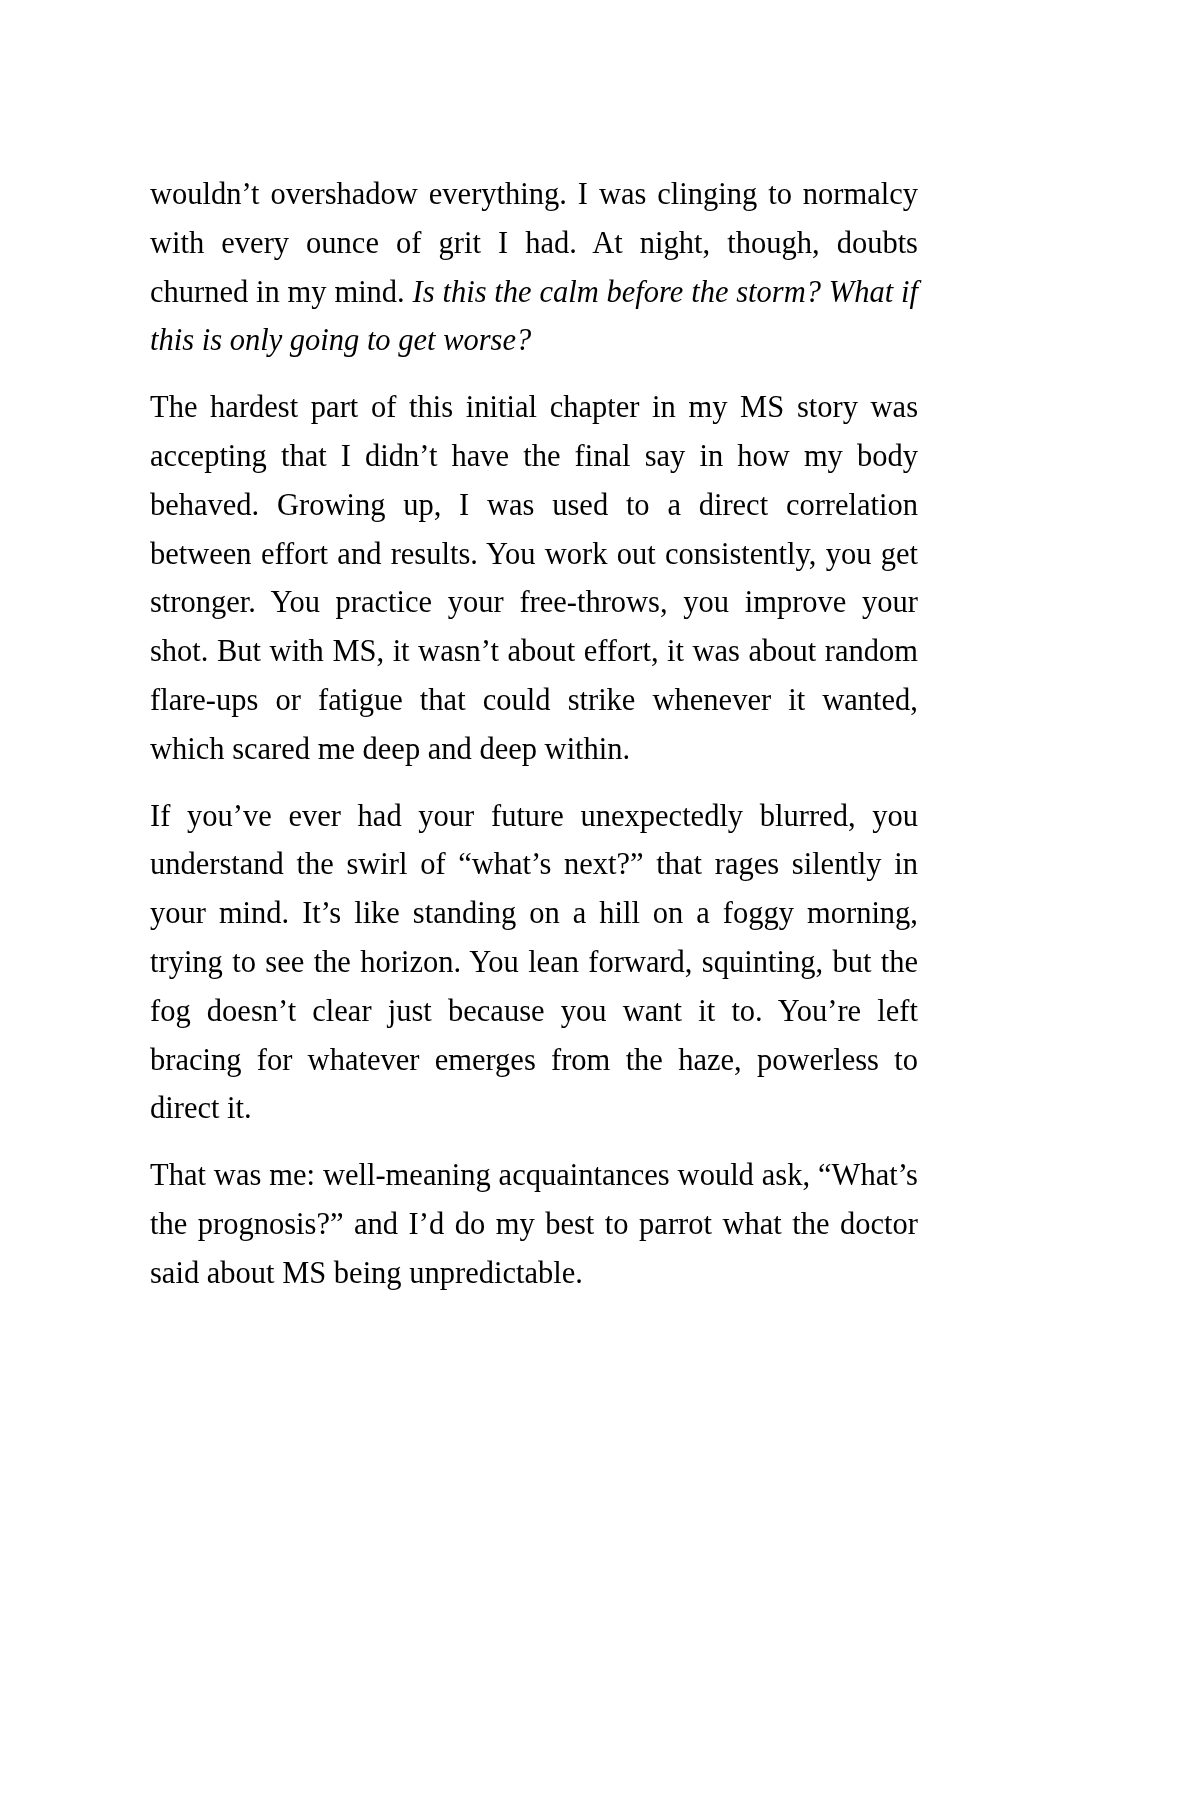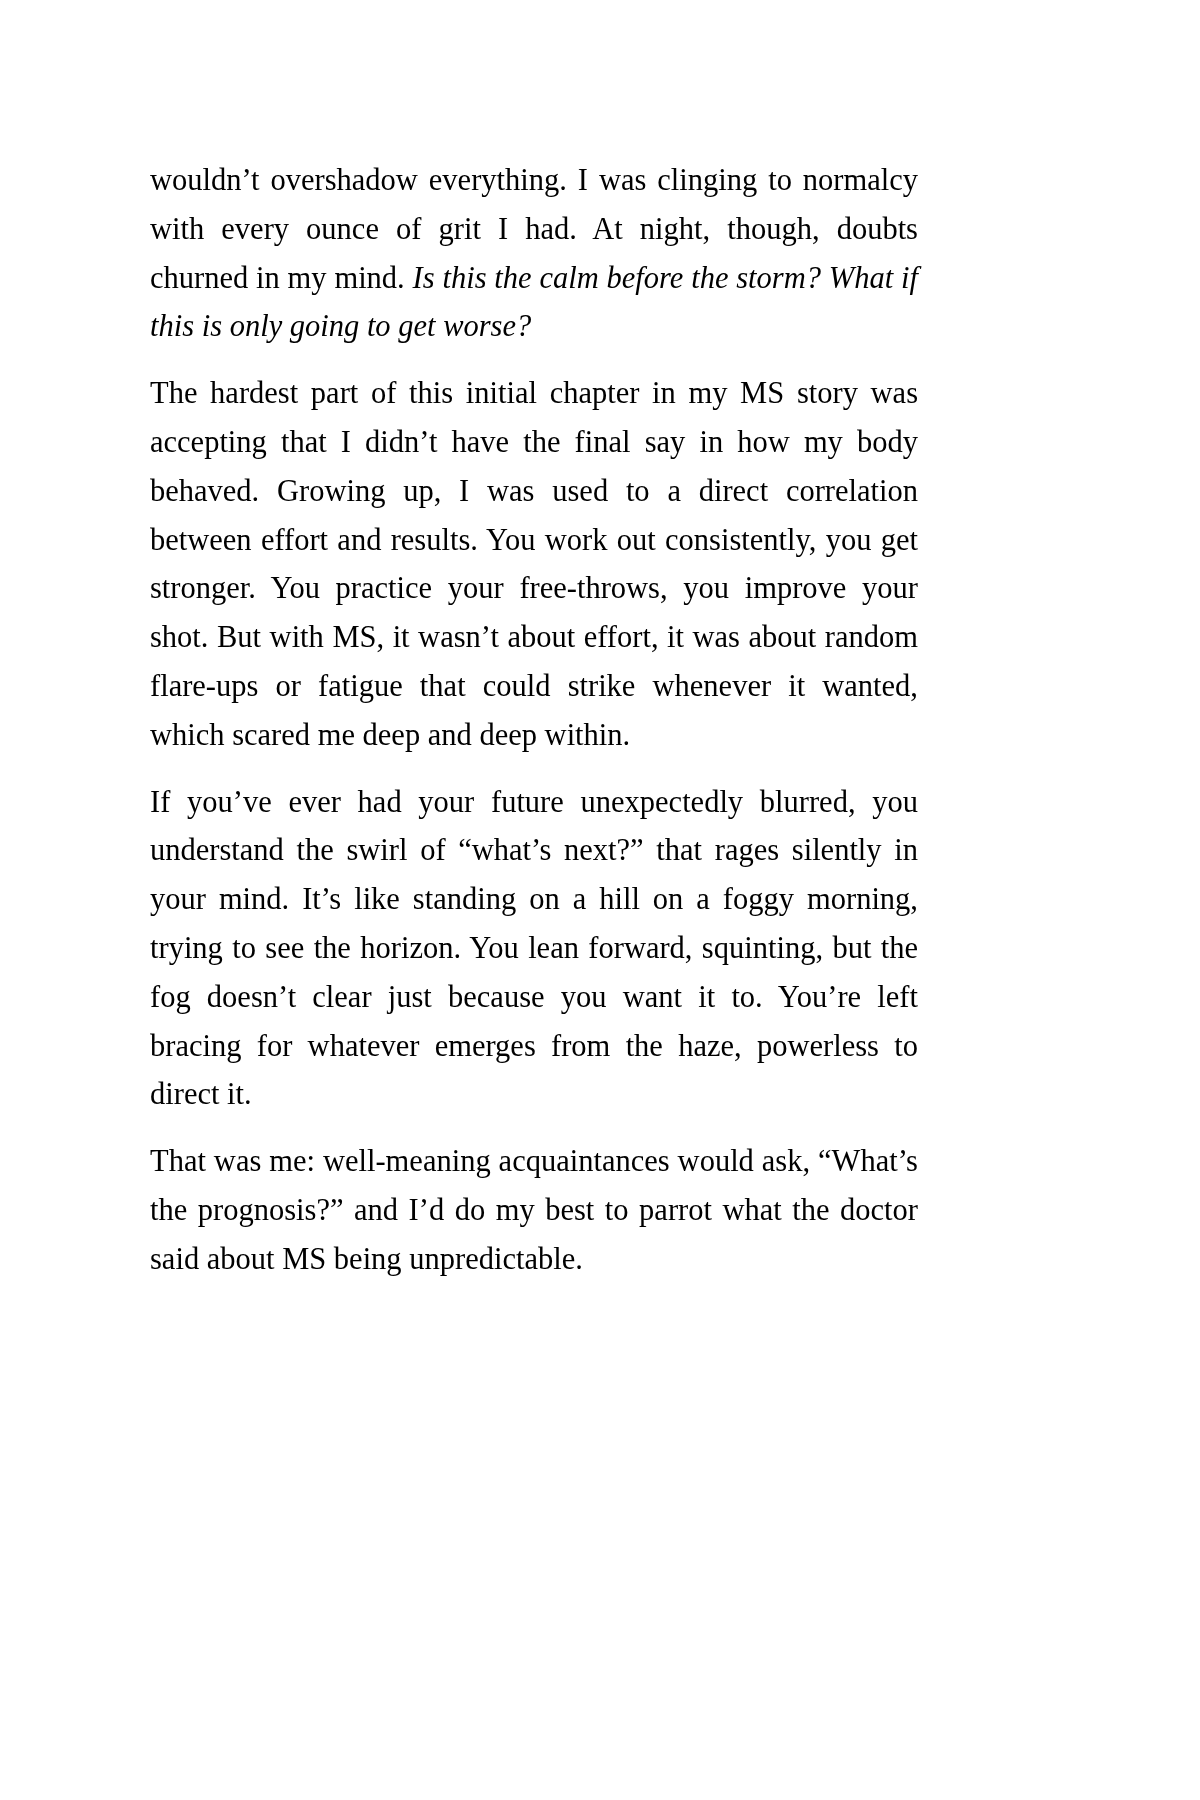--- a/index.html
+++ b/index.html
@@ -16,21 +16,21 @@
     width: 1200px;
     height: 1800px;
     margin: 0 auto;
     background: #ffffff;
     box-sizing: border-box;
     overflow: hidden;
   }
   .textblock {
     position: absolute;
     left: 150px;
-    top: 156px;
+    top: 170px;
     width: 768px;
   }
   .para {
     margin: 0 0 18px 0;
     font-size: 30.5px;
     line-height: 48.8px;
     text-align: justify;
     text-justify: inter-word;
     -webkit-hyphens: none;
     hyphens: none;

